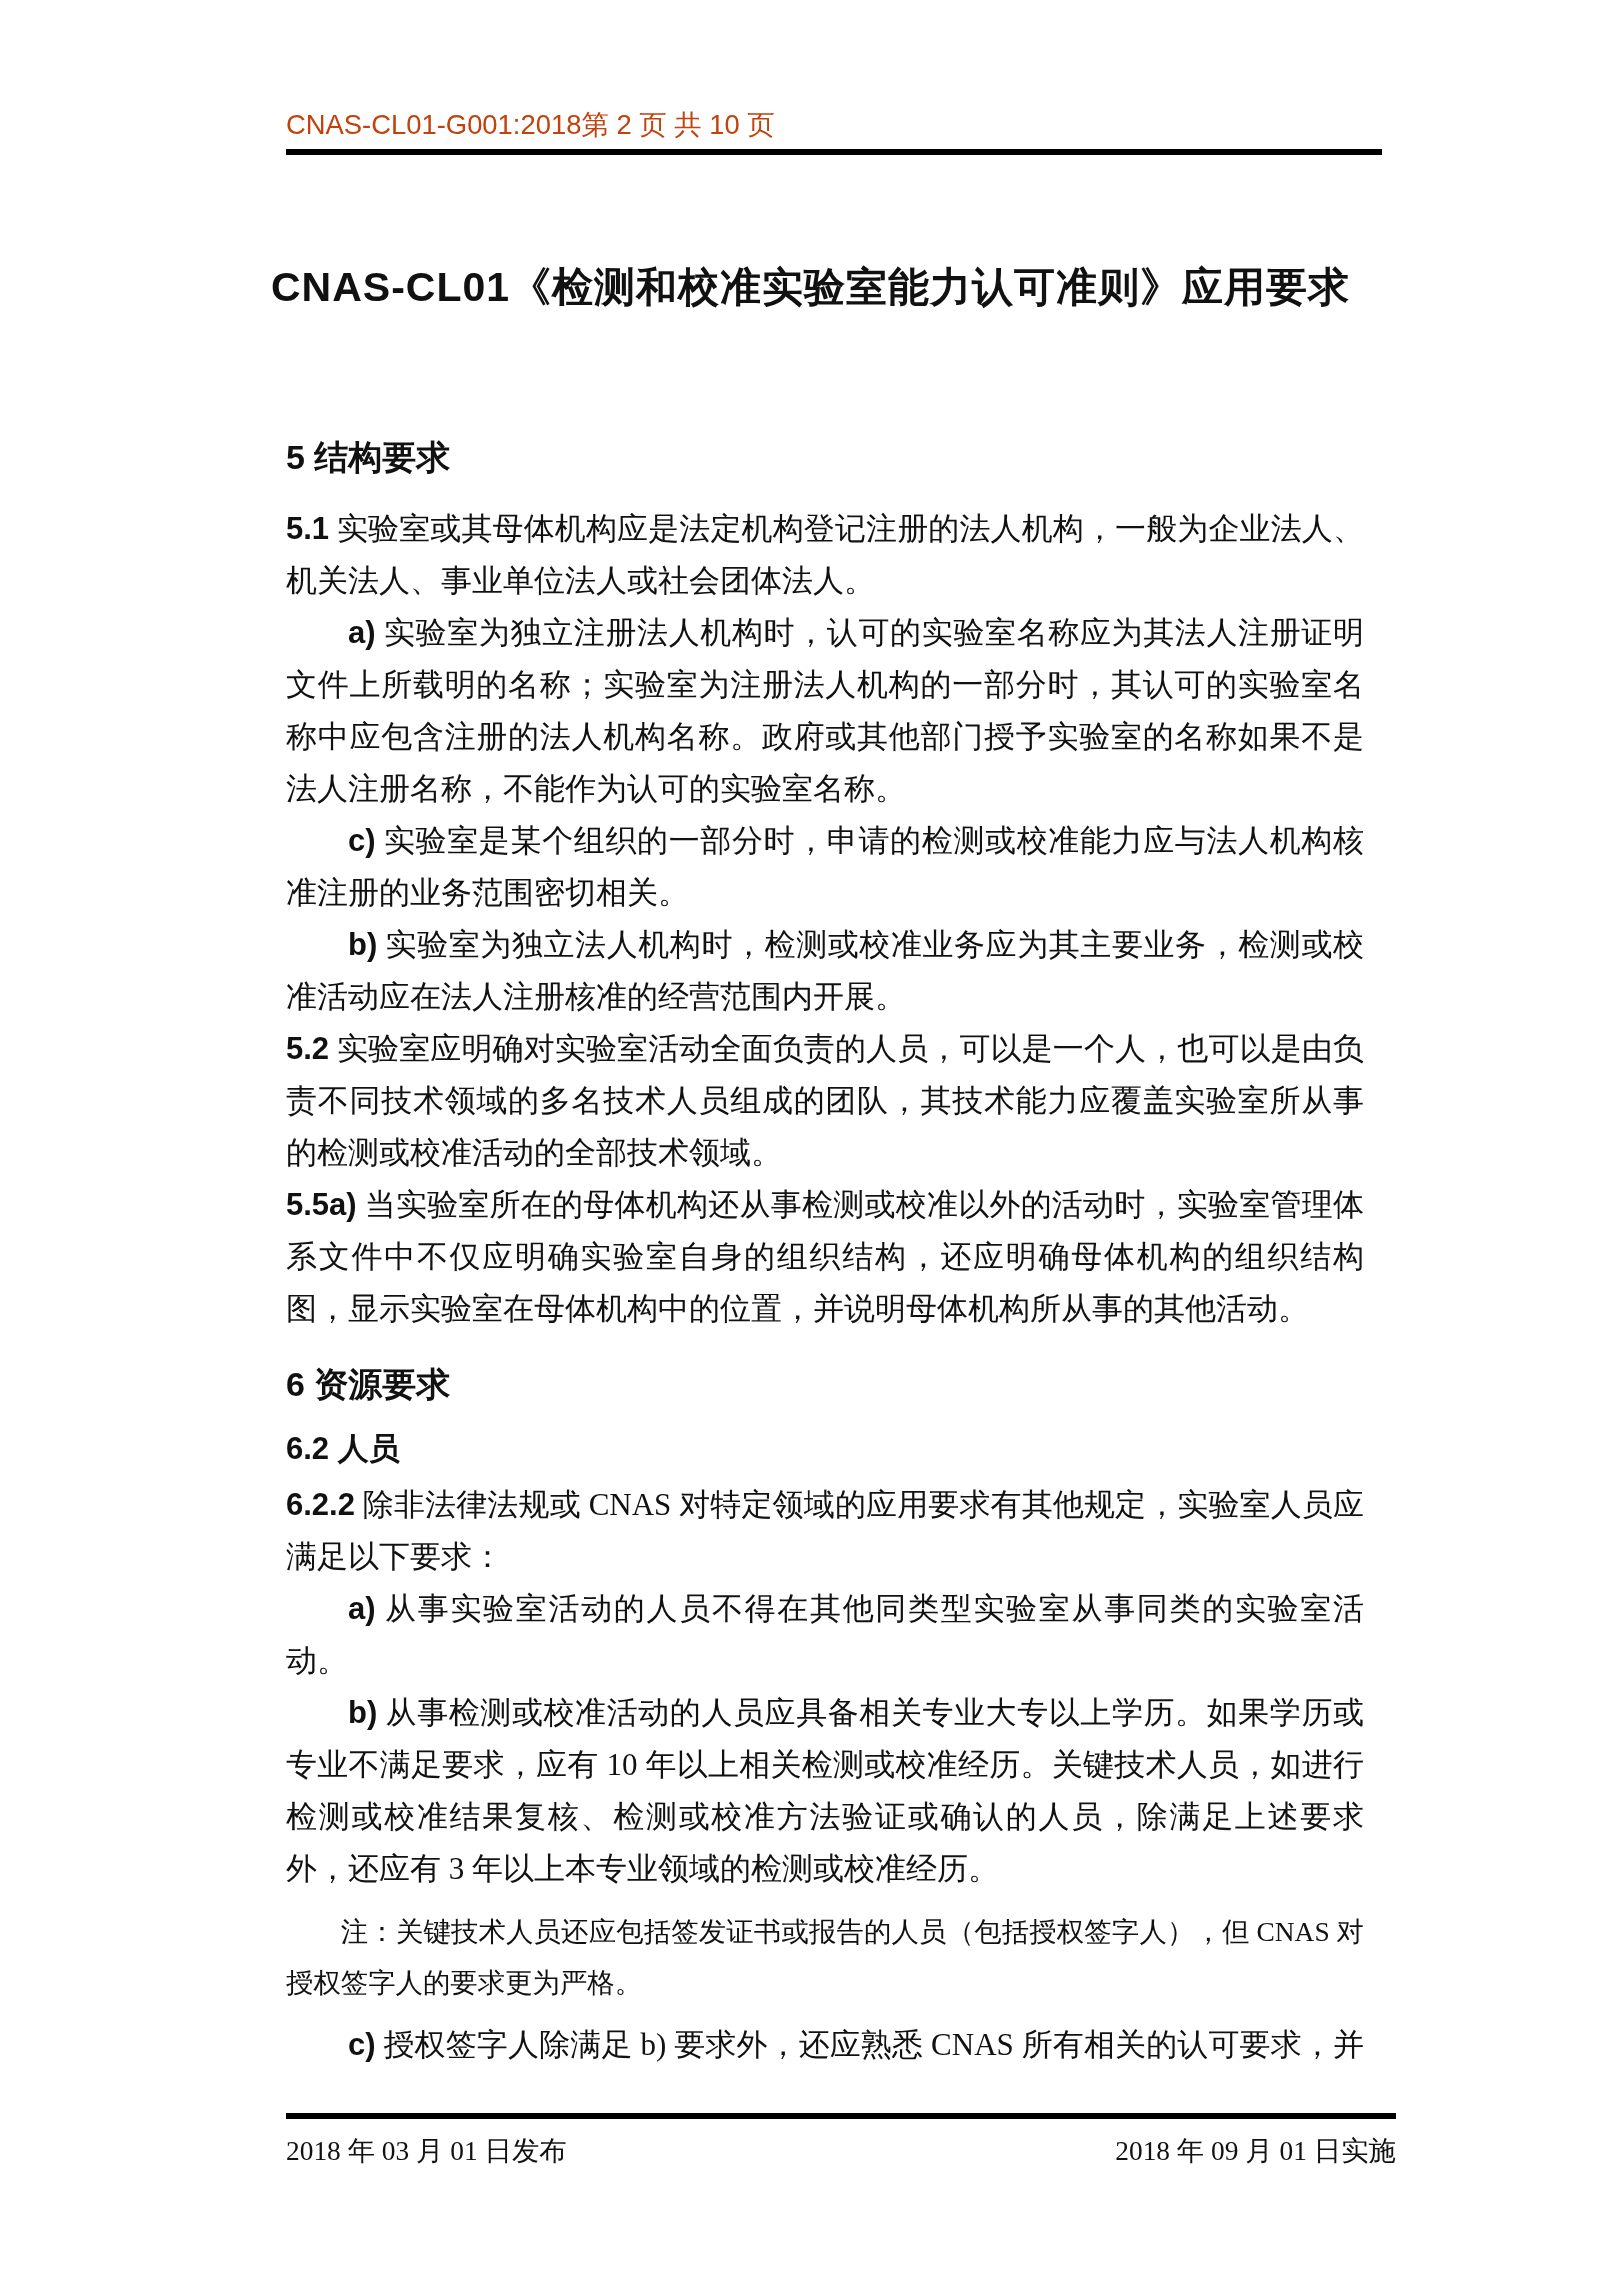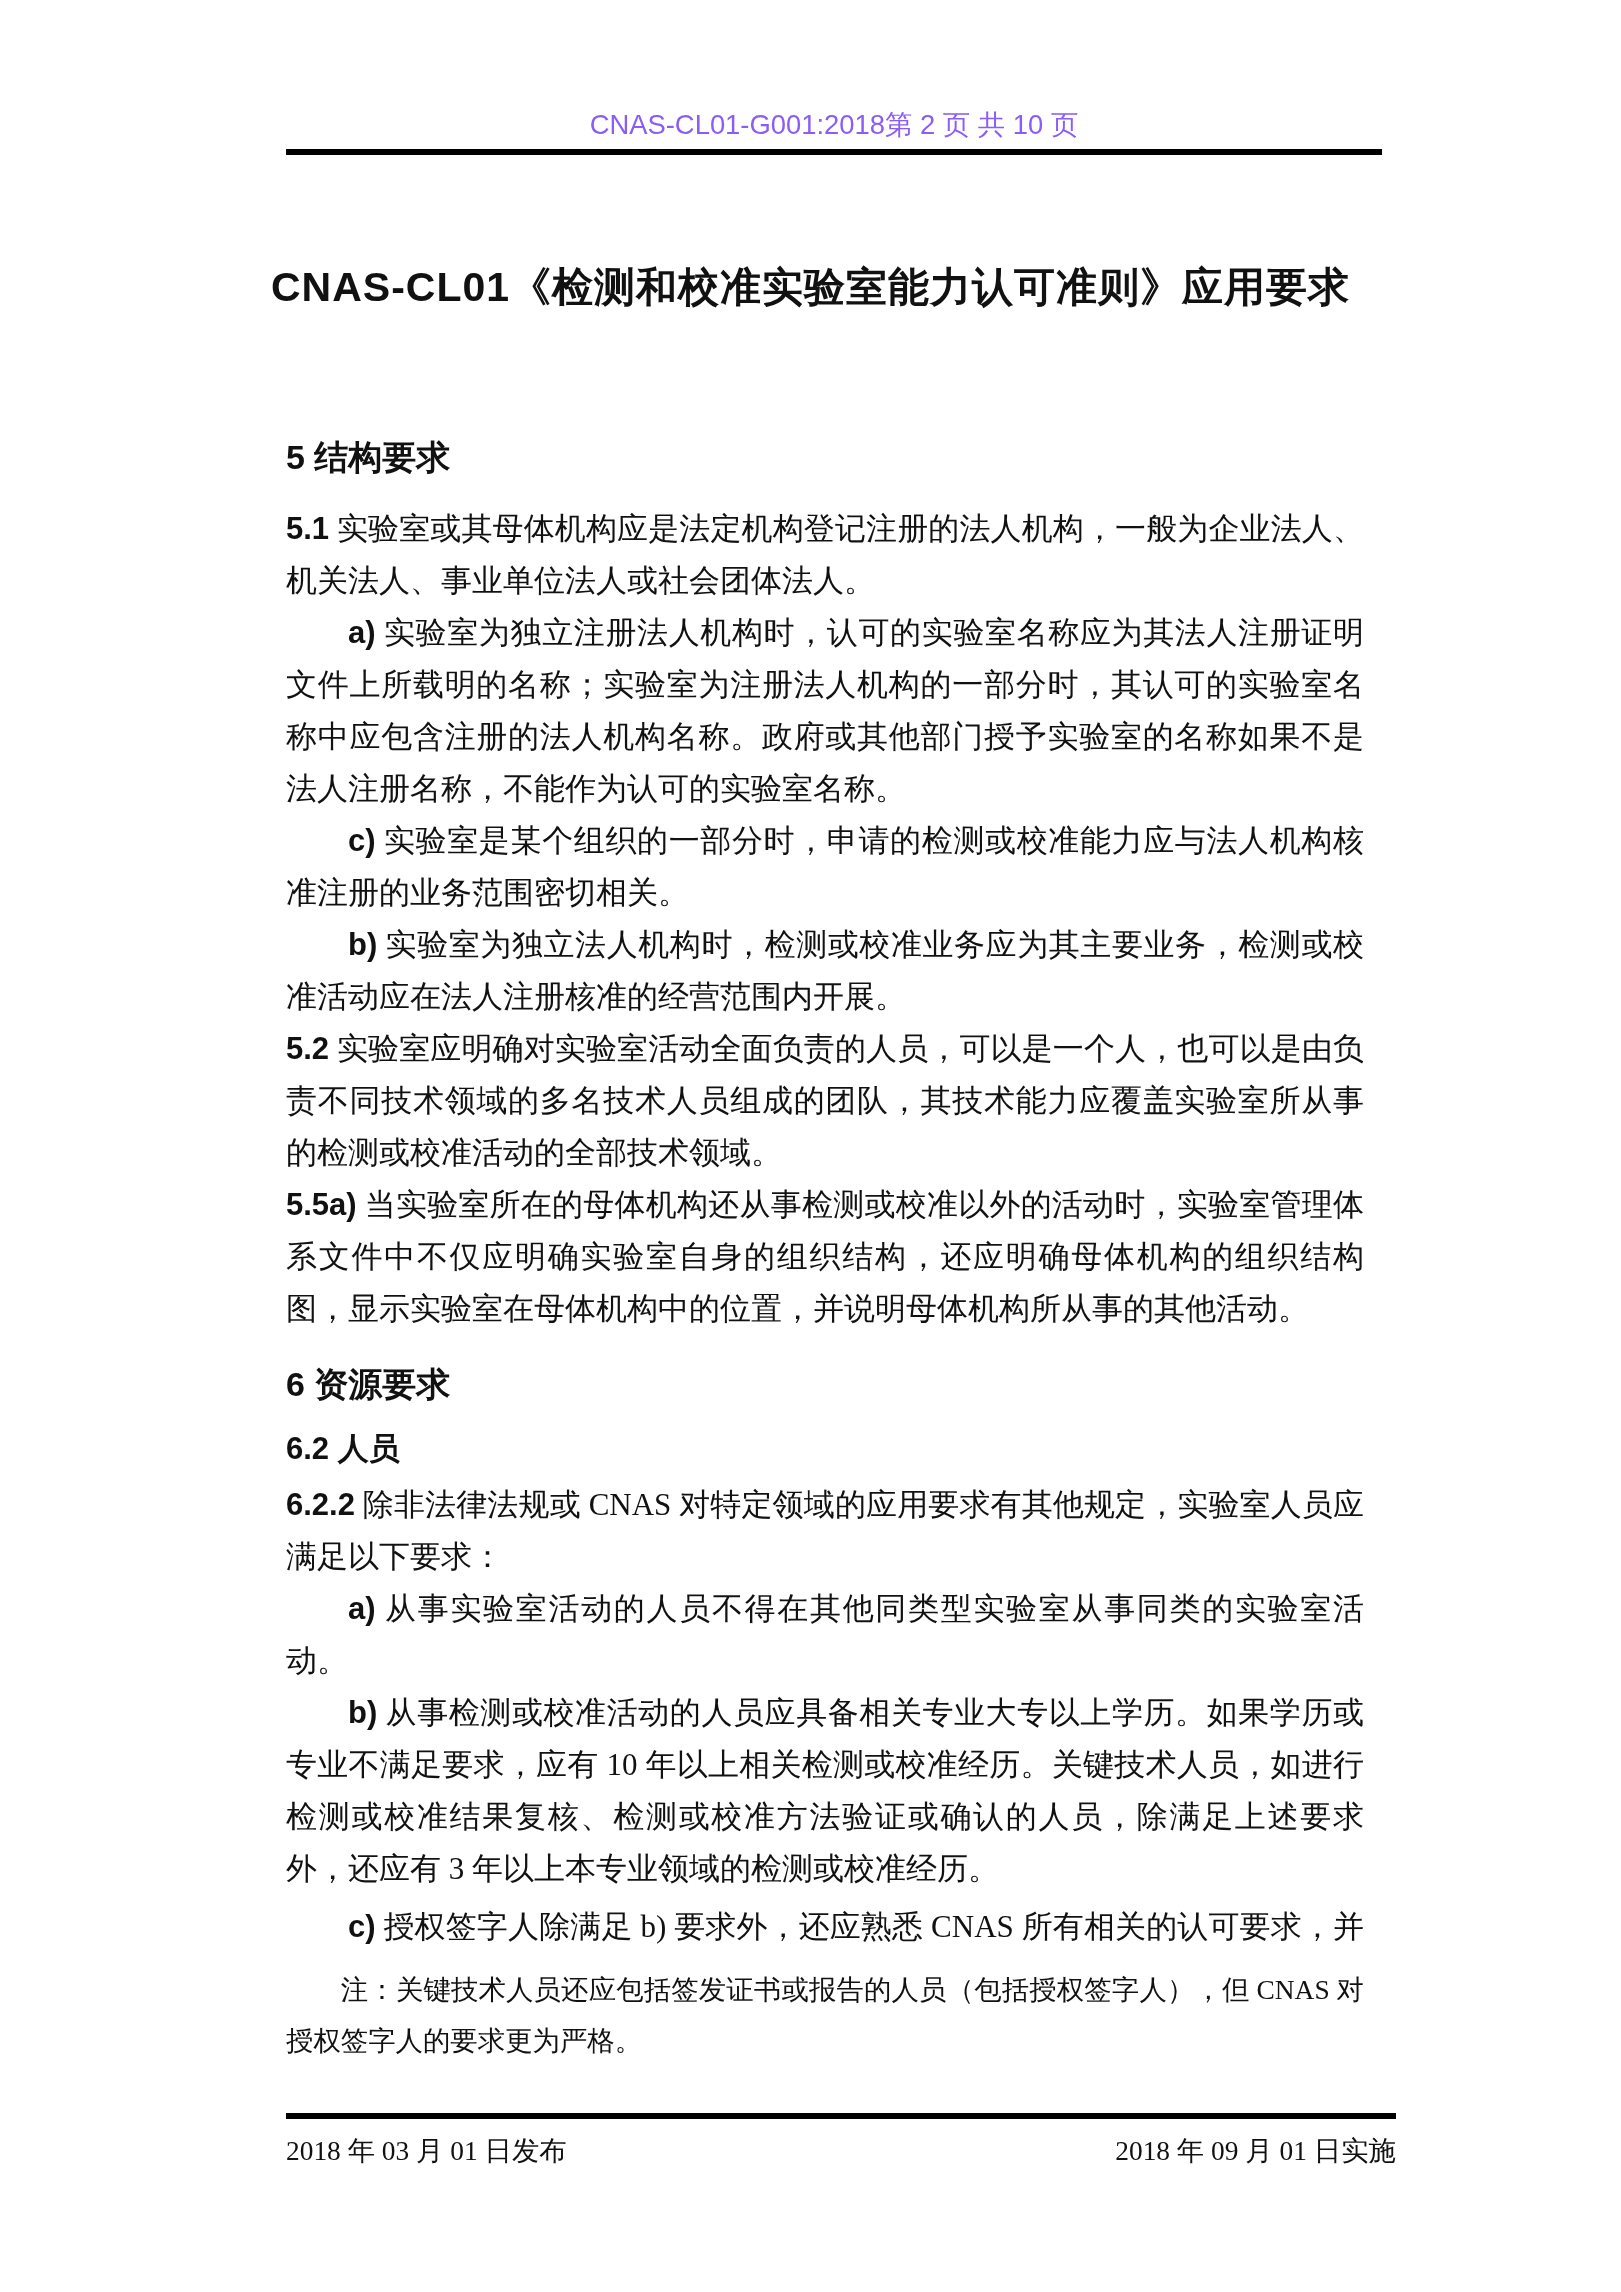--- a/index.html
+++ b/index.html
@@ -9,23 +9,23 @@
     height: 2293px;
     margin: 0 auto;
     background: #ffffff;
     color: #111111;
     font-family: "Liberation Serif", "DejaVu Serif", serif;
     overflow: hidden;
   }
   
   .hdr { margin: 0 239px 0 286px; padding-top: 108px; }
   .hdr-row {
-    display: flex; justify-content: center; align-items: baseline;
+    display: flex; justify-content: flex-start; align-items: baseline;
     font-family: "Liberation Sans", "DejaVu Sans", sans-serif;
-    font-size: 27.4px; line-height: 33px; color: #8b5cf6;
+    font-size: 27.4px; line-height: 33px; color: #c2410c;
   }
   .hdr-rule { margin-top: 7.8px; height: 5.9px; background: #000000; }
   
   h1.doc-title {
     margin: 108px 88px 0 88px;
     text-align: center;
     font-family: "Liberation Sans", "DejaVu Sans", sans-serif;
     font-weight: bold;
     font-size: 41px; line-height: 49px;
     white-space: nowrap;
@@ -110,23 +110,23 @@
     <h2 class="sec sec6">6 资源要求</h2>
 
     <h3 class="subsec">6.2 人员</h3>
 
     <p class="para"><span class="mk">6.2.2</span><span> 除非法律法规或 CNAS 对特定领域的应用要求有其他规定，实验室人员应满足以下要求：</span></p>
 
     <p class="para indent"><span class="mk">a)</span><span> 从事实验室活动的人员不得在其他同类型实验室从事同类的实验室活动。</span></p>
 
     <p class="para indent"><span class="mk">b)</span><span> 从事检测或校准活动的人员应具备相关专业大专以上学历。如果学历或专业不满足要求，应有 10 年以上相关检测或校准经历。关键技术人员，如进行检测或校准结果复核、检测或校准方法验证或确认的人员，除满足上述要求外，还应有 3 年以上本专业领域的检测或校准经历。</span></p>
 
+    <p class="para note"><span class="mk">注：</span><span>关键技术人员还应包括签发证书或报告的人员（包括授权签字人），但 CNAS 对授权签字人的要求更为严格。</span></p>
+
     <p class="para indent fill c-gap"><span class="mk">c)</span><span> 授权签字人除满足 b) 要求外，还应熟悉 CNAS 所有相关的认可要求，并</span></p>
-
-    <p class="para note"><span class="mk">注：</span><span>关键技术人员还应包括签发证书或报告的人员（包括授权签字人），但 CNAS 对授权签字人的要求更为严格。</span></p>
 
   </div>
 
   <div class="ftr">
     <div class="ftr-rule"></div>
     <div class="ftr-row">
       <span>2018 年 03 月 01 日发布</span>
       <span>2018 年 09 月 01 日实施</span>
     </div>
   </div>

